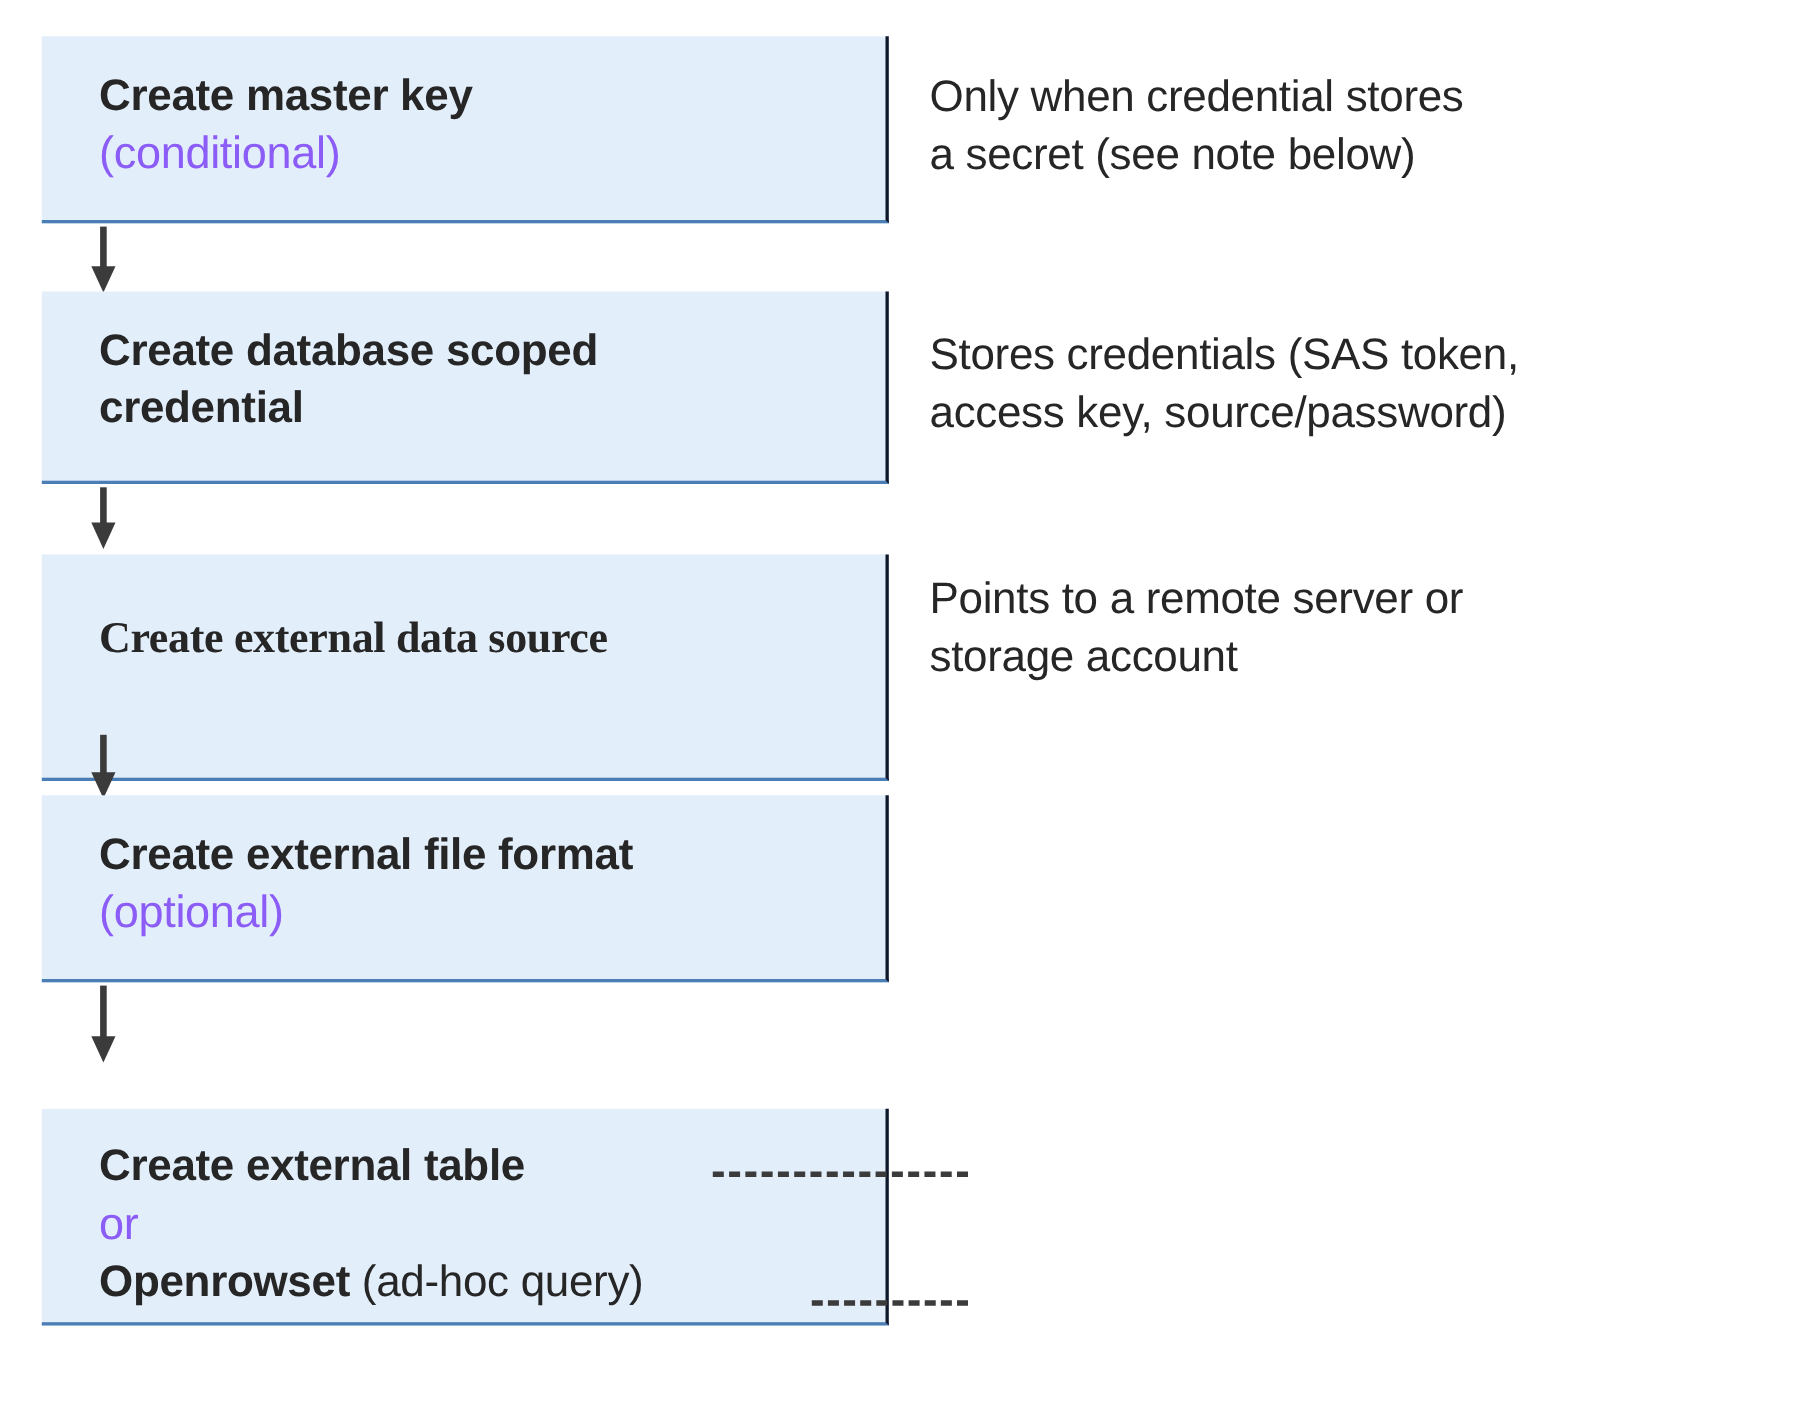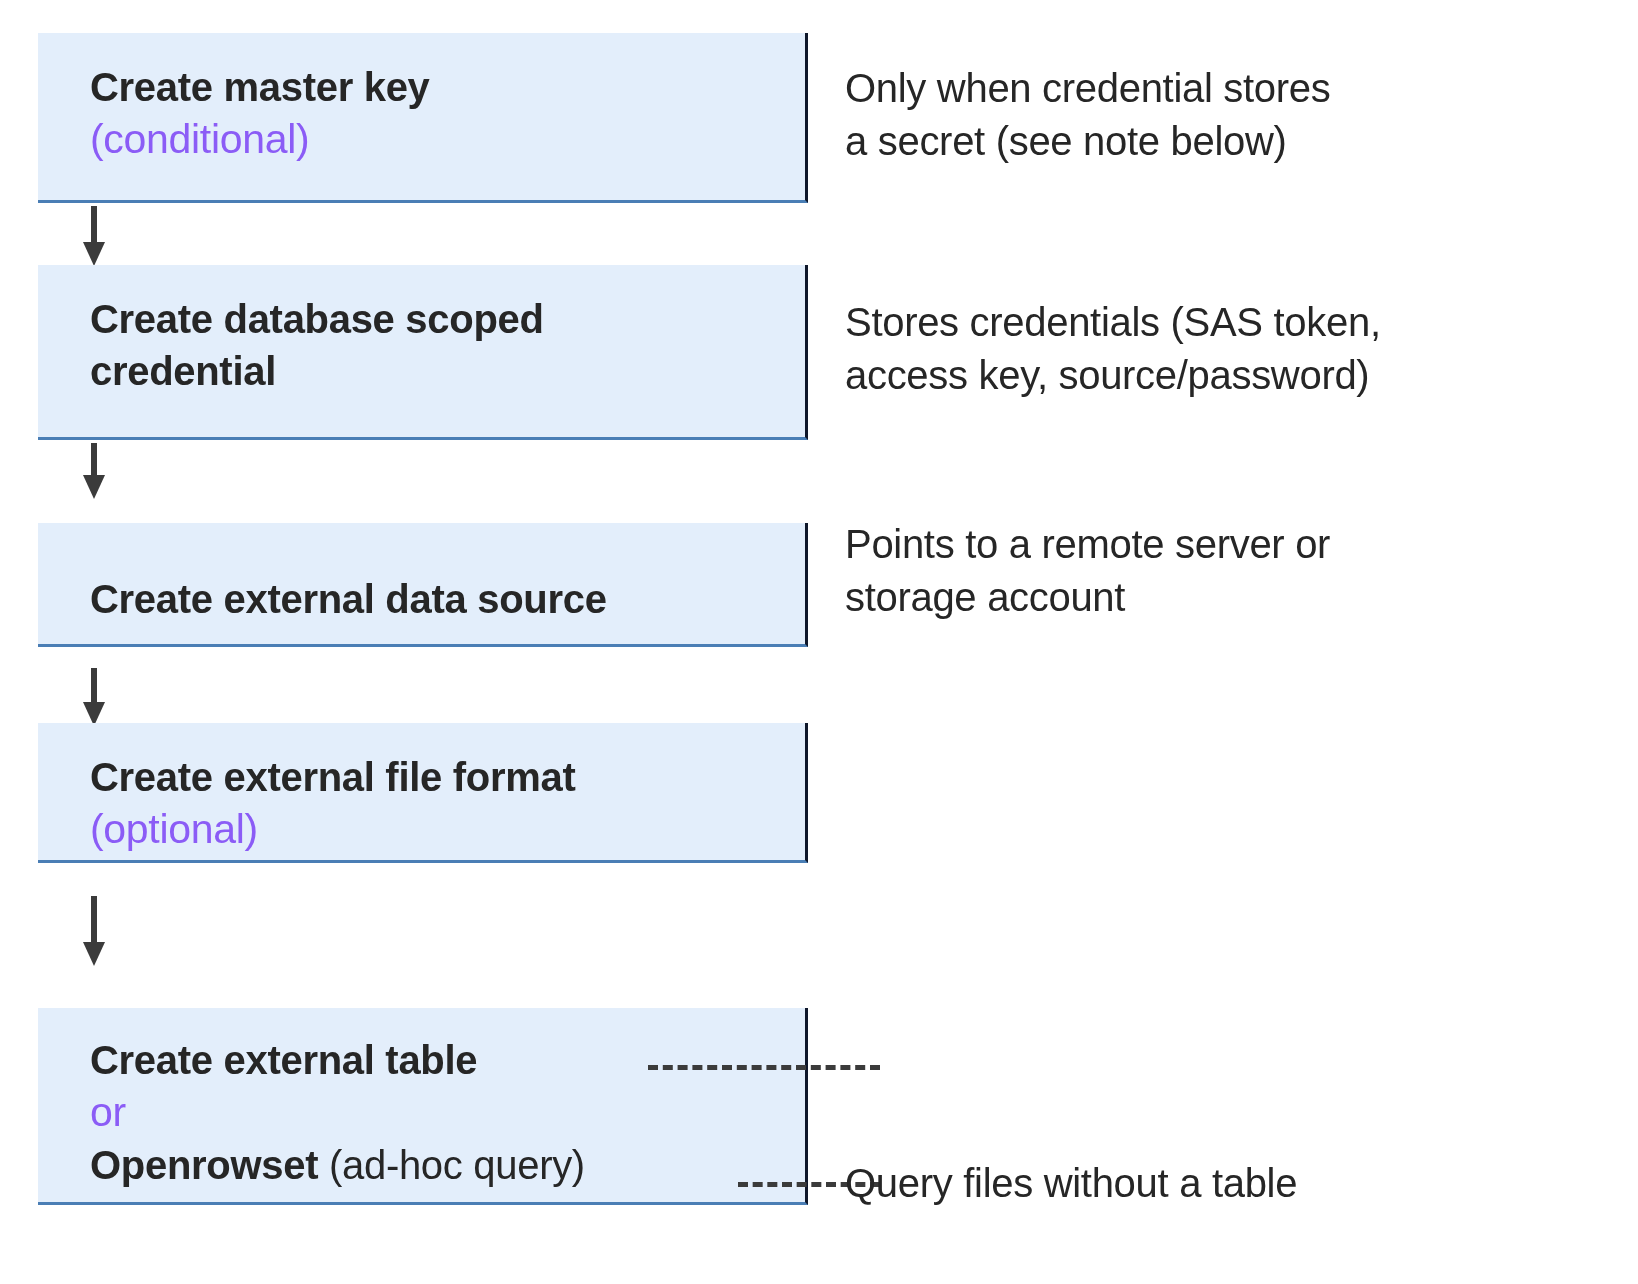--- a/index.html
+++ b/index.html
@@ -88,22 +88,22 @@
   
   .dash-line {
     position: absolute;
     height: 0;
     border-top: 5px dashed #3b3b3b;
   }
 
   
   #box-1 { top: 33px;   height: 170px; }
   #box-2 { top: 265px;  height: 175px; }
-  #box-3 { top: 523px;  height: 124px; }
-  #box-4 { top: 723px;  height: 140px; }
+  #box-3 { top: 504px;  height: 206px; font-family: Liberation Serif, serif; }
+  #box-4 { top: 723px;  height: 170px; }
   #box-5 { top: 1008px;  height: 197px; }
 </style>
 </head>
 <body>
 
 <div id="diagram">
 
   <div class="step-box" id="box-1">
     <div class="step-box-inner" style="top: 28px;">
       <div class="step-title">Create master key</div>
@@ -165,15 +165,14 @@
       <div class="step-sub">or</div>
       <div style="font-size:40px; line-height:1.30; letter-spacing:-0.3px;">
         <span style="font-weight:bold;">Openrowset</span><span> (ad-hoc query)</span>
       </div>
     </div>
   </div>
 
   <div class="dash-line" style="left: 648px; top: 1065px; width: 232px;"></div>
 
   <div class="dash-line" style="left: 738px; top: 1182px; width: 142px;"></div>
-  <div class="desc" style="top: 1157px;">Query files without a table</div>
 
 </div>
 
 </body></html>

